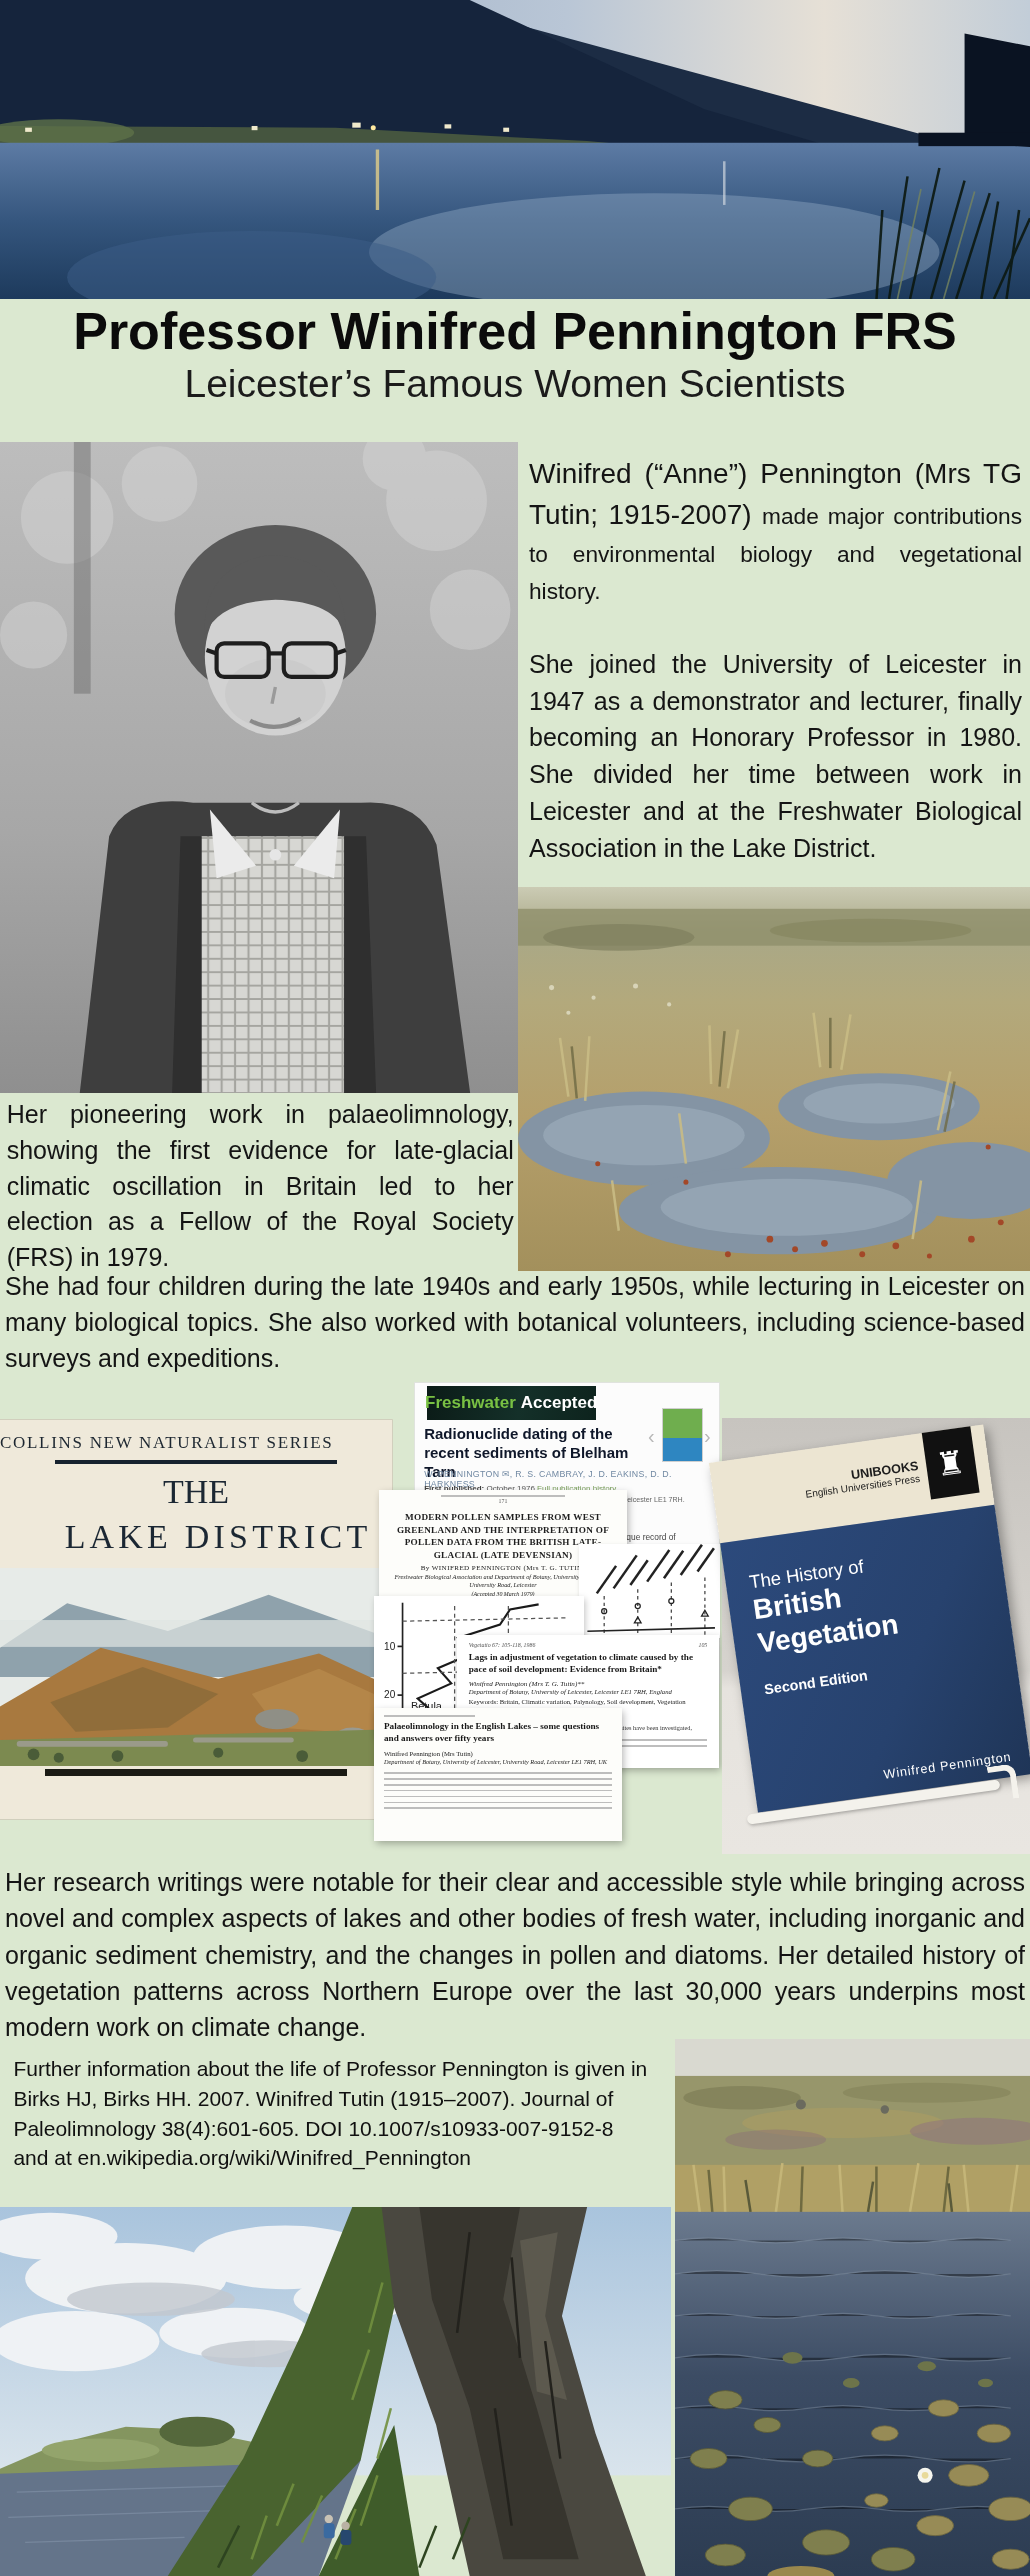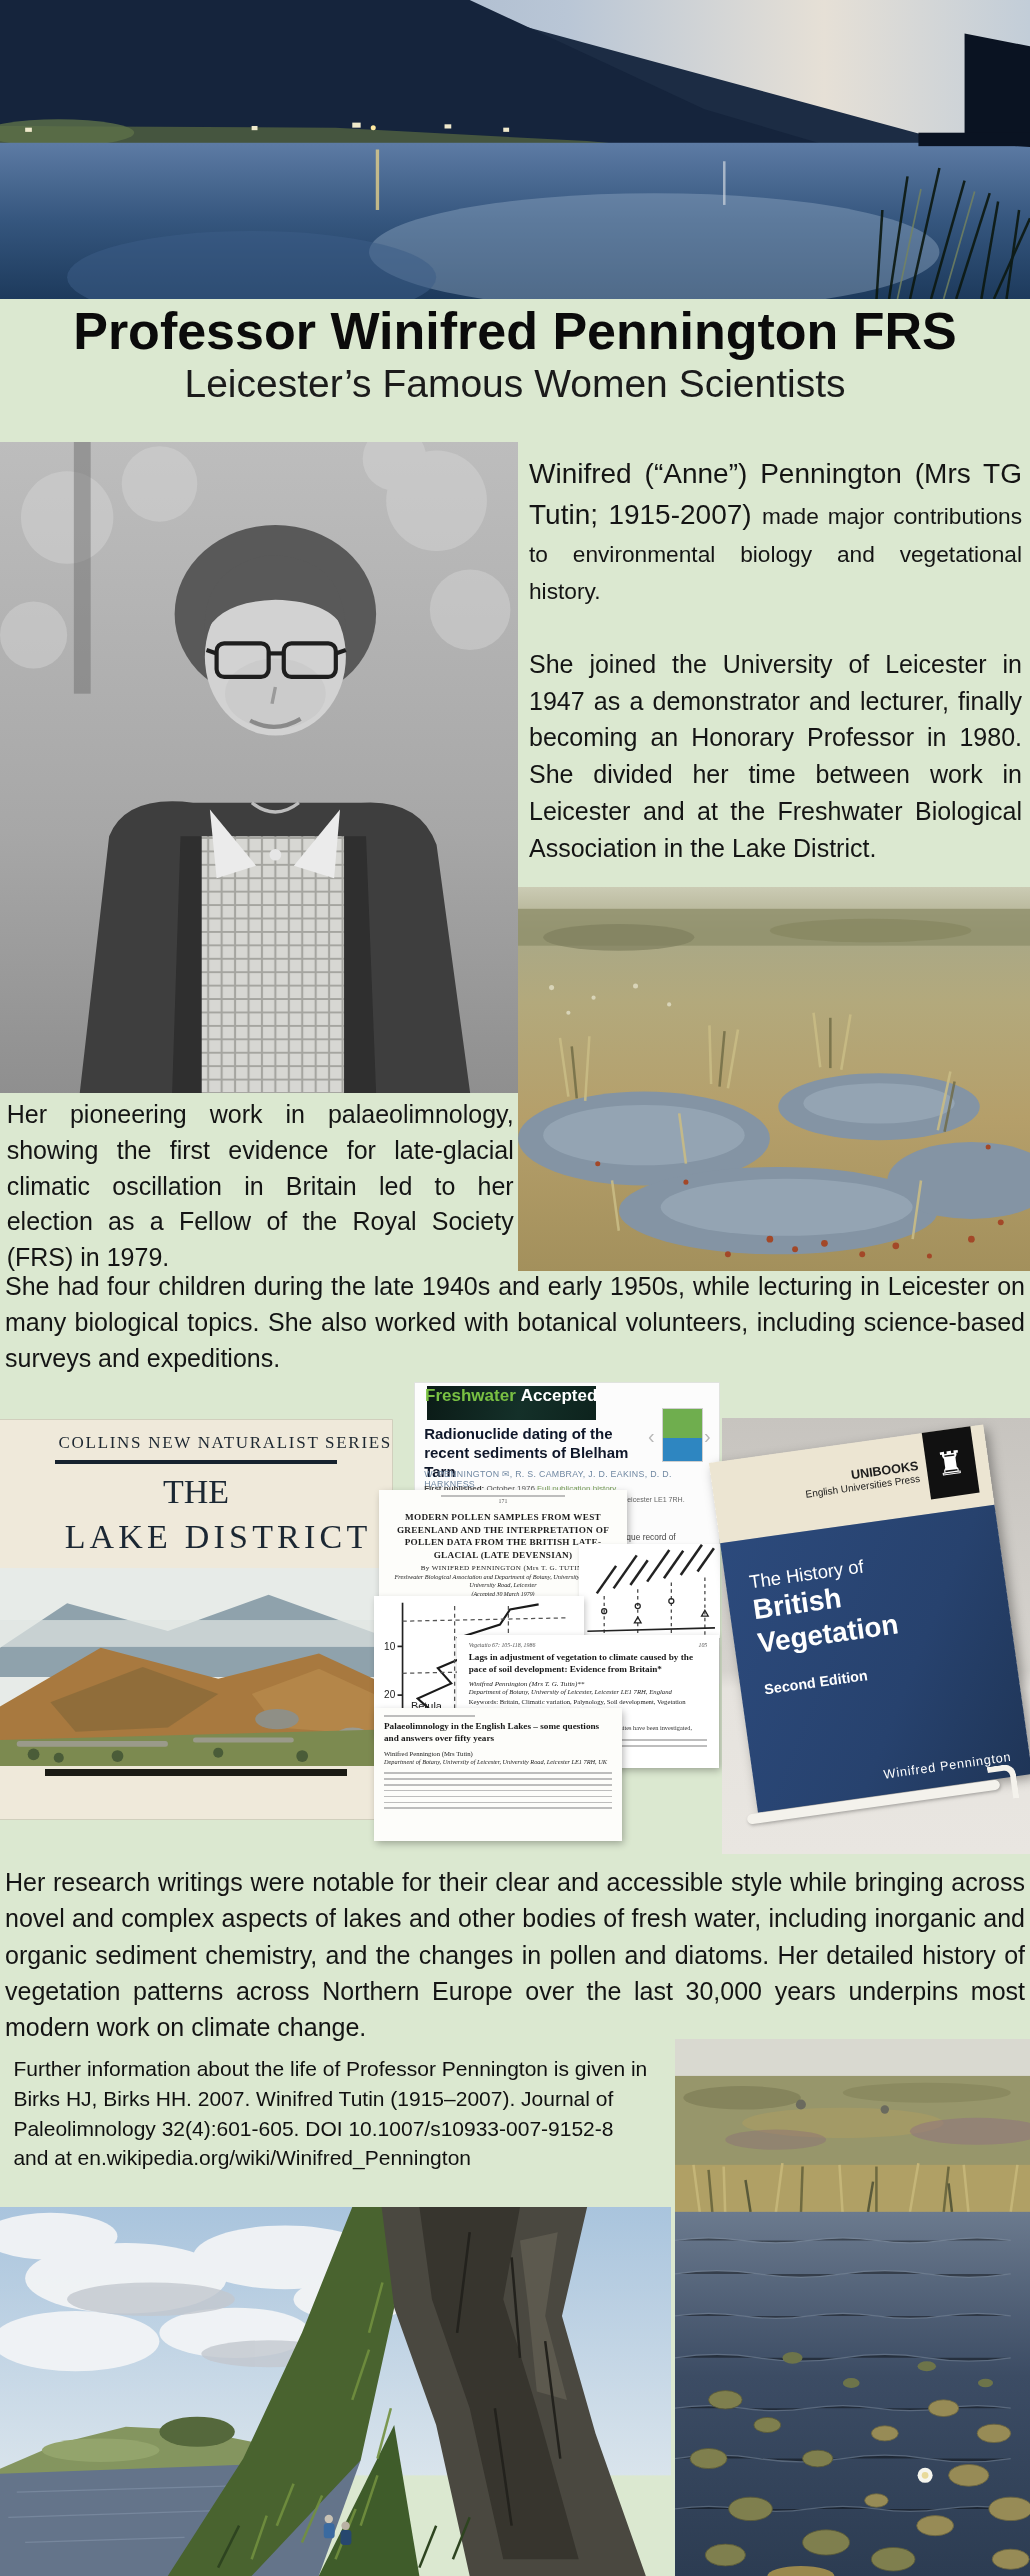--- a/index.html
+++ b/index.html
@@ -20,34 +20,34 @@
   .intro .p2{margin-top:37px;}
   .lead{font-size:28px;}
   .lead-rest{font-size:22.7px;}
   .pioneering{left:6.7px;top:1097px;width:507px;font-size:25px;line-height:1.43;}
   .children{left:5px;top:1269px;width:1020px;font-size:25px;line-height:1.43;}
   .research{left:5px;top:1864px;width:1020px;font-size:25px;line-height:1.45;}
   .further{left:13.4px;top:2054px;width:646px;font-size:21px;line-height:1.42;color:#101010;}
 
   
   .ld-cover{left:0;top:1420px;width:392px;height:399px;background:#efe9da;box-shadow:0 0 0 0.8px #cfc9b8;}
-  .ld-series{margin-top:13.4px;text-align:right;font-family:"Liberation Serif",serif;font-size:17px;letter-spacing:1.7px;color:#1c2630;}
+  .ld-series{margin-top:13.4px;text-align:left;font-family:"Liberation Serif",serif;font-size:17px;letter-spacing:1.7px;color:#1c2630;}
   .ld-rule{width:282px;height:4.2px;background:#16222e;margin:6.7px auto 0 auto;}
   .ld-the{margin-top:8.4px;text-align:center;font-family:"Liberation Serif",serif;font-size:34px;color:#1b2733;}
   .ld-title{margin-top:7px;text-align:center;font-family:"Liberation Serif",serif;font-size:34px;letter-spacing:4.2px;color:#1b2733;padding-left:44px;}
   .ld-art{position:absolute;left:0;top:148px;width:392px;height:198px;}
   .ld-authbar{position:absolute;left:0;top:349px;width:392px;text-align:center;}
   .ld-authors{font-family:"Liberation Serif",serif;font-style:italic;font-size:18.5px;color:#2c2c20;padding:3.4px 0;}
   .ld-rule2{width:302px;height:3.4px;background:#1a1a14;margin:0 auto;}
 
   .paper{position:absolute;background:#fdfdfa;box-shadow:1.7px 2.5px 7.6px rgba(0,0,0,.3);font-family:"Liberation Serif",serif;color:#222;}
   .fw-page{left:415px;top:1383px;width:304px;height:300px;background:#fcfcfc;box-shadow:0 0 0 0.8px #e2e2e2;font-family:"Liberation Sans",sans-serif;}
   .fw-banner{position:absolute;left:11.7px;top:2.5px;width:169px;height:34px;
              background:linear-gradient(100deg,#0b1b17 0%,#143029 55%,#0d231d 100%);
-             display:flex;align-items:flex-start;justify-content:center;gap:5px;}
+             display:flex;align-items:center;justify-content:center;gap:5px;}
   .fw-banner .w1{color:#79c043;font-size:17px;font-weight:bold;}
   .fw-banner .w2{color:#ffffff;font-size:17px;font-weight:bold;}
   .fw-thumb{position:absolute;left:247px;top:25px;width:39px;height:52px;border:0.8px solid #cfcfcf;
             background:linear-gradient(to bottom,#6fae4e 0 55%,#2e86c1 55% 100%);}
   .fw-chevron{position:absolute;font-size:20px;color:#b8b8b8;top:42px;}
   .fw-title{position:absolute;left:9.2px;top:42px;width:228px;font-size:15px;font-weight:bold;color:#0f172a;line-height:1.25;}
   .fw-authors{position:absolute;left:9.2px;top:86px;width:277px;font-size:8.8px;color:#7088a2;letter-spacing:0.3px;}
   .fw-pub{position:absolute;left:9.2px;top:101px;width:277px;font-size:8px;color:#555;}
   .fw-pub .lbl{font-weight:bold;color:#444;}
   .fw-pub .link{color:#7aa05c;}
@@ -447,21 +447,21 @@
     </div>
     <div class="bv-bar"></div>
     <div class="bv-hook"></div>
   </div>
 
   <p class="abs research just">Her research writings were notable for their clear and accessible style while bringing across novel and complex aspects of lakes and other bodies of fresh water, including inorganic and organic sediment chemistry, and the changes in pollen and diatoms. Her detailed history of vegetation patterns across Northern Europe over the last 30,000 years underpins most modern work on climate change.</p>
 
   <div class="abs further">
     <div>Further information about the life of Professor Pennington is given in</div>
     <div>Birks HJ, Birks HH. 2007. Winifred Tutin (1915–2007). Journal of</div>
-    <div>Paleolimnology 32(4):601-605. DOI 10.1007/s10933-007-9152-8</div>
+    <div>Paleolimnology 38(4):601-605. DOI 10.1007/s10933-007-9152-8</div>
     <div>and at en.wikipedia.org/wiki/Winifred_Pennington</div>
   </div>
 
   <div class="photo" style="left:675px;top:2039px;width:355px;height:537px;">
     <svg viewBox="0 0 423 640" preserveAspectRatio="none">
       <defs>
         <linearGradient id="pw" x1="0" y1="0" x2="0" y2="1">
           <stop offset="0" stop-color="#6b7a8e"></stop>
             <stop offset=".45" stop-color="#3c4c64"></stop>
             <stop offset="1" stop-color="#2c3c52"></stop>

